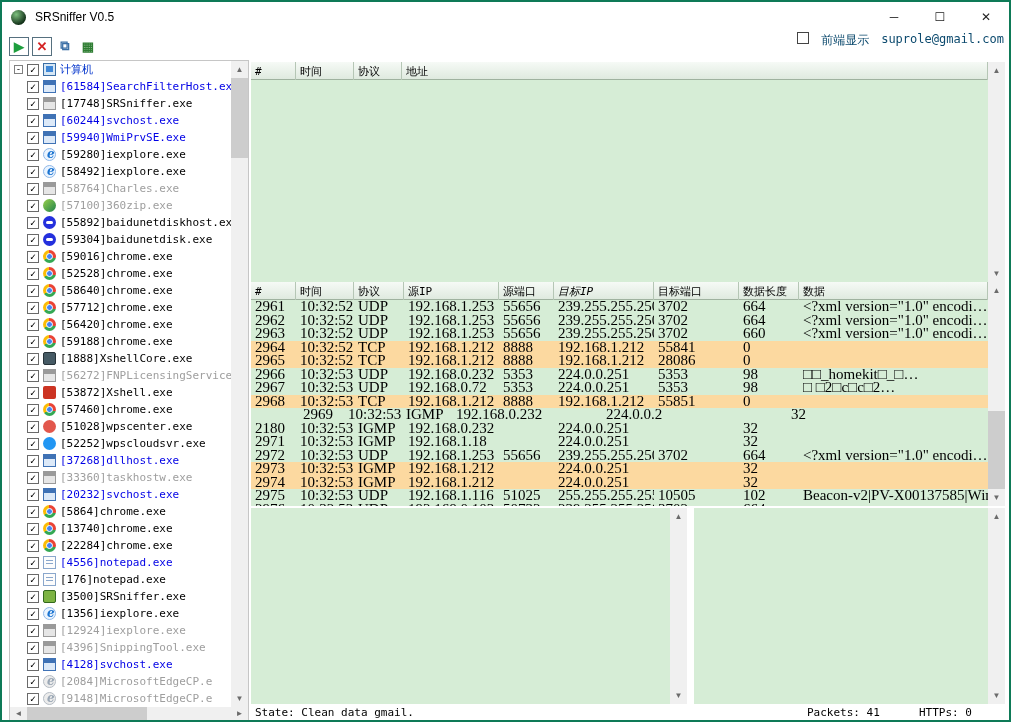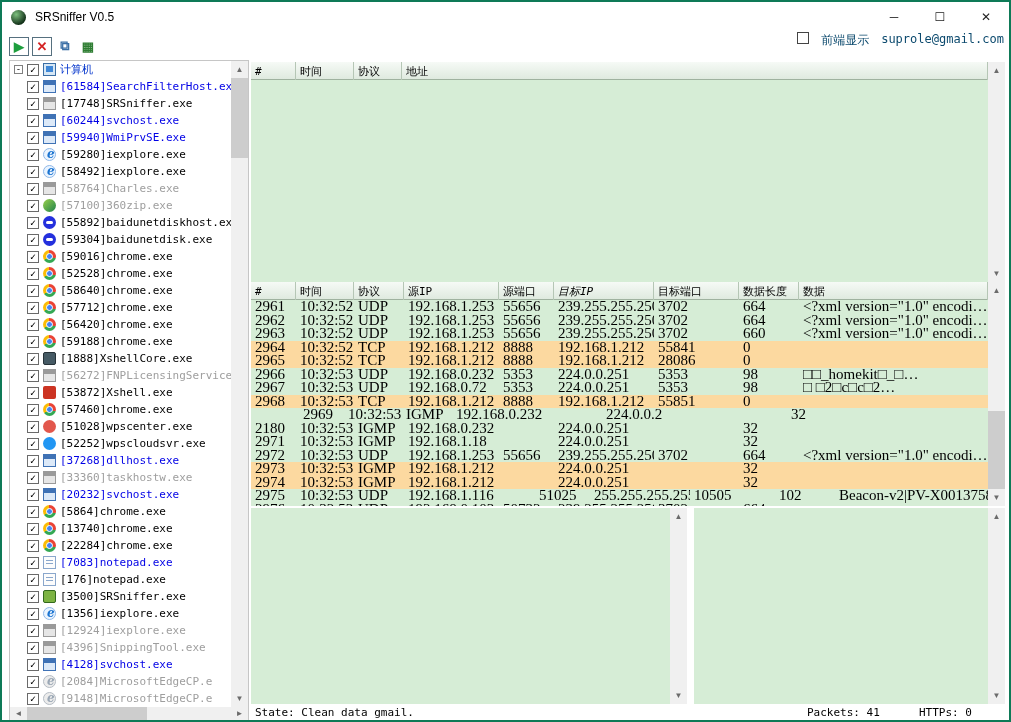--- a/index.html
+++ b/index.html
@@ -269,21 +269,21 @@
             <span class="c-black">[13740]chrome.exe</span>
           </div>
           <div class="t-row t-item">
             <span class="cb">✓</span>
             <span class="t-ic i-chrome"></span>
             <span class="c-black">[22284]chrome.exe</span>
           </div>
           <div class="t-row t-item">
             <span class="cb">✓</span>
             <span class="t-ic i-note"></span>
-            <span class="c-blue">[7083]notepad.exe</span>
+            <span class="c-blue">[4556]notepad.exe</span>
           </div>
           <div class="t-row t-item">
             <span class="cb">✓</span>
             <span class="t-ic i-note"></span>
             <span class="c-black">[176]notepad.exe</span>
           </div>
           <div class="t-row t-item">
             <span class="cb">✓</span>
             <span class="t-ic i-green"></span>
             <span class="c-black">[3500]SRSniffer.exe</span>
@@ -513,21 +513,21 @@
             <div class="pcell" style="flex: 0 0 100px;">224.0.0.251</div>
             <div class="pcell" style="flex: 0 0 85px;"></div>
             <div class="pcell" style="flex: 0 0 60px;">32</div>
             <div class="pcell" style="flex: 1 1 0%;"></div>
           </div>
           <div class="prow">
             <div class="pcell" style="flex: 0 0 45px;">2975</div>
             <div class="pcell" style="flex: 0 0 58px;">10:32:53</div>
             <div class="pcell" style="flex: 0 0 50px;">UDP</div>
             <div class="pcell" style="flex: 0 0 95px;">192.168.1.116</div>
-            <div class="pcell" style="flex: 0 0 55px; margin-left: 36px;">51025</div>
+            <div class="pcell" style="flex: 0 0 55px;">51025</div>
             <div class="pcell" style="flex: 0 0 100px;">255.255.255.255</div>
             <div class="pcell" style="flex: 0 0 85px;">10505</div>
             <div class="pcell" style="flex: 0 0 60px;">102</div>
             <div class="pcell" style="flex: 1 1 0%;">Beacon-v2|PV-X00137585|Win…</div>
           </div>
           <div class="prow">
             <div class="pcell" style="flex: 0 0 45px;">2976</div>
             <div class="pcell" style="flex: 0 0 58px;">10:32:53</div>
             <div class="pcell" style="flex: 0 0 50px;">UDP</div>
             <div class="pcell" style="flex: 0 0 95px;">192.168.0.103</div>

